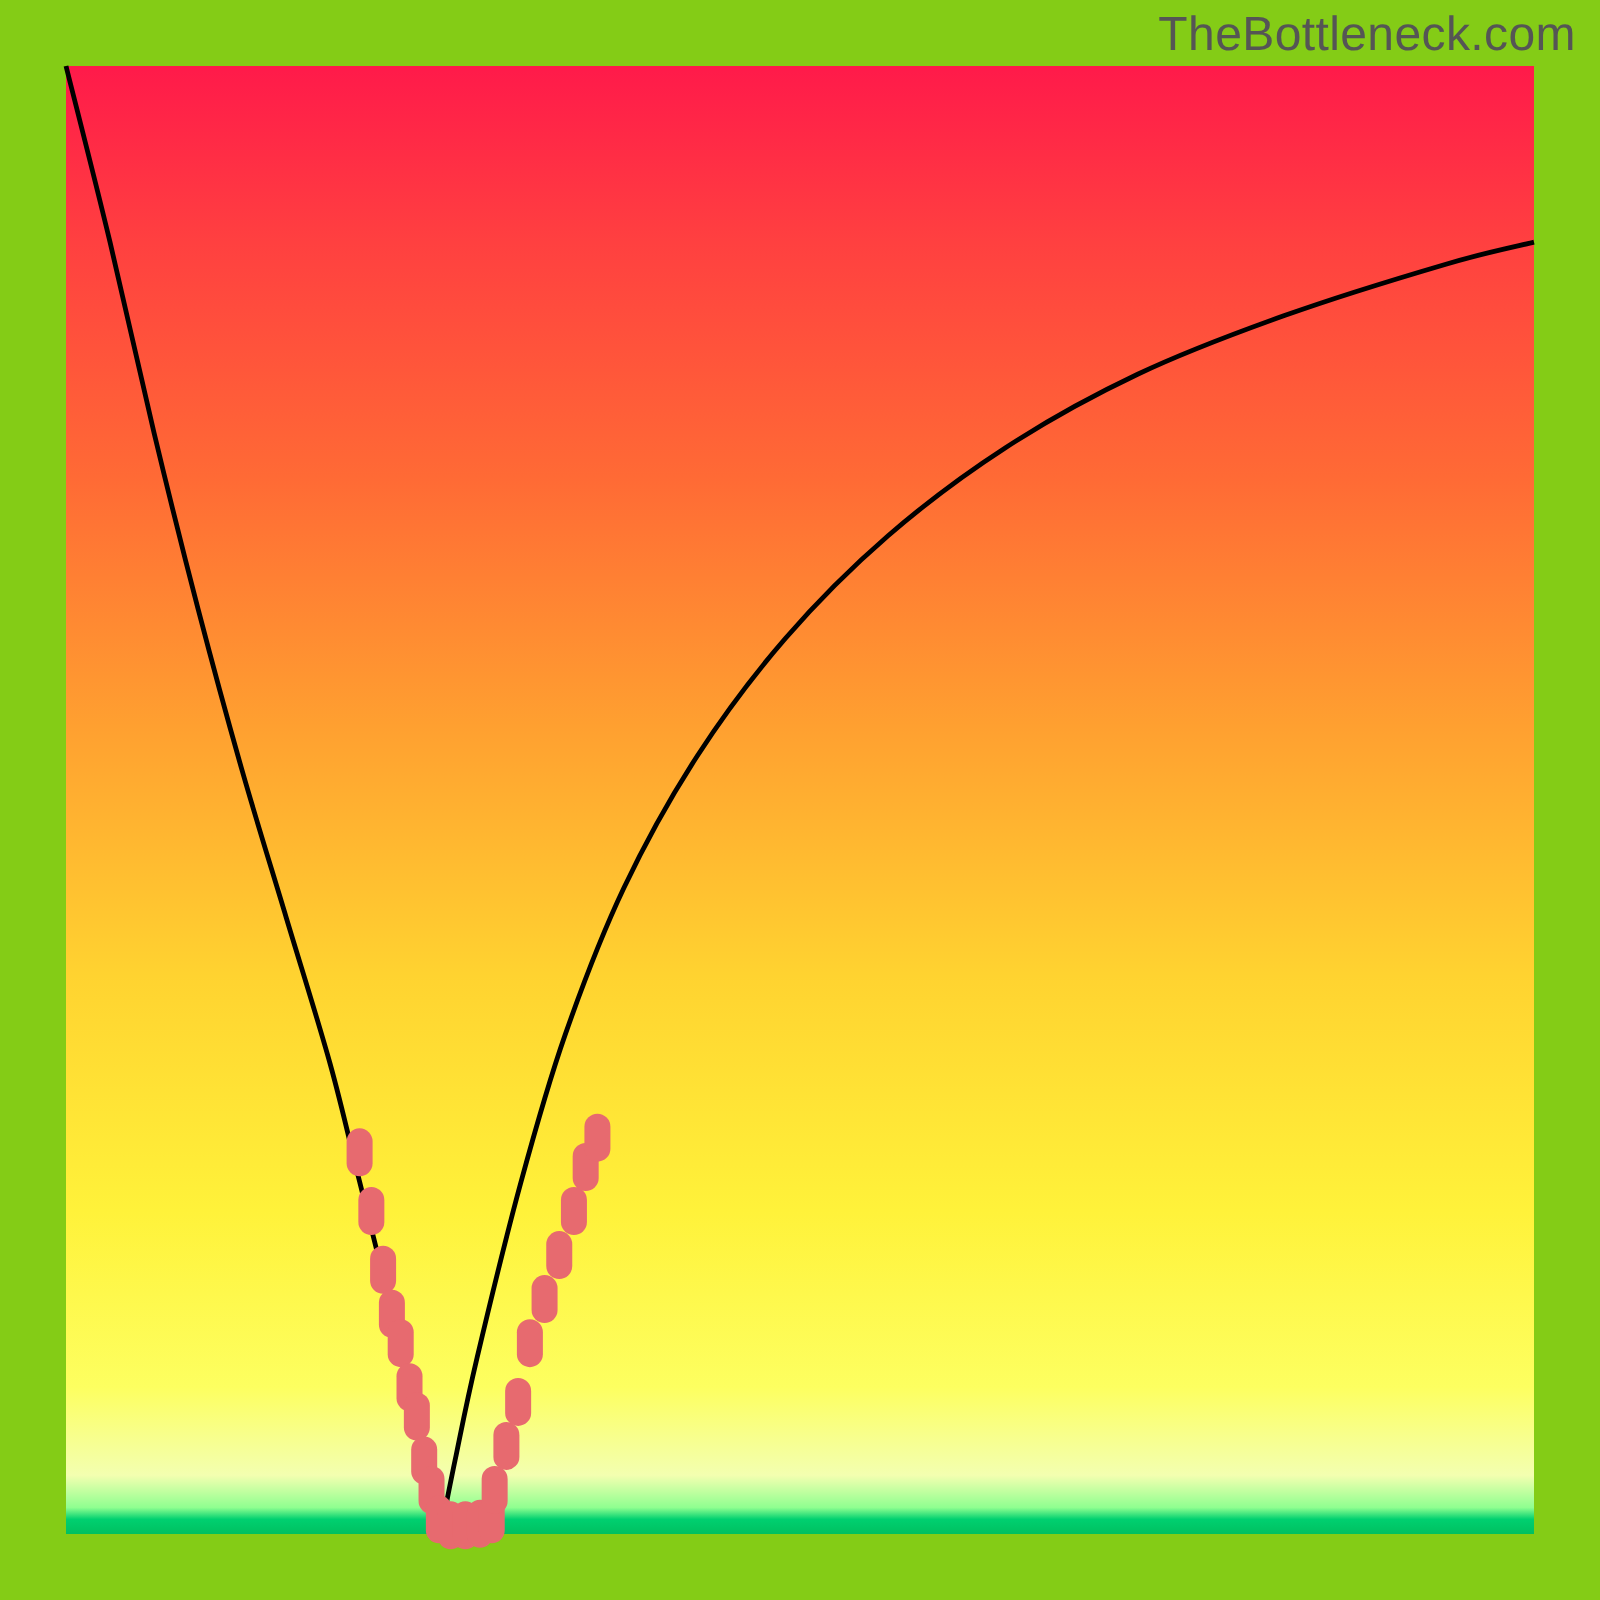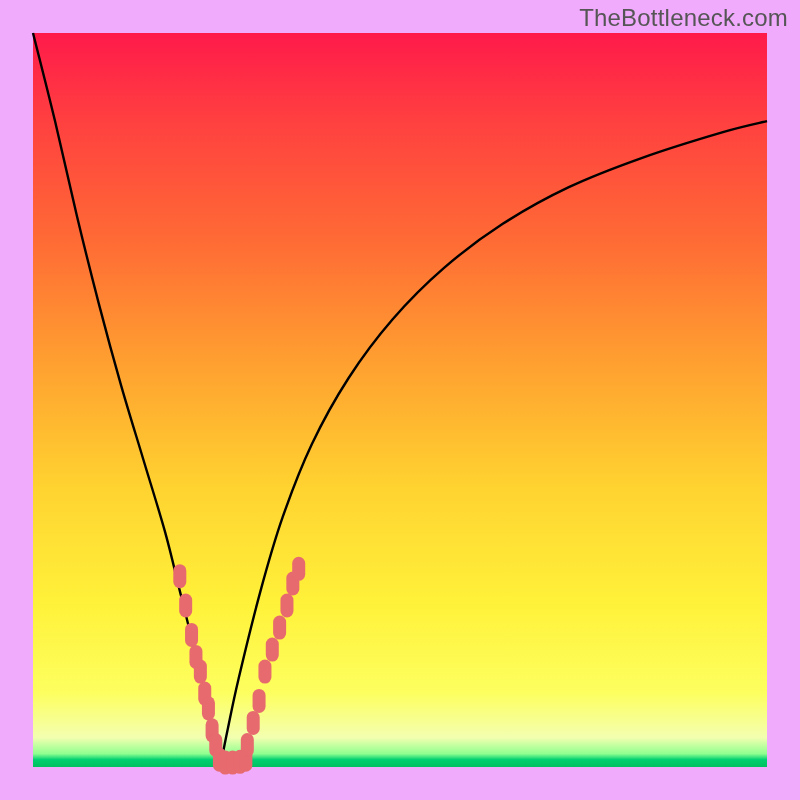--- a/index.html
+++ b/index.html
@@ -8,21 +8,21 @@
     width: 800px;
     height: 800px;
     overflow: hidden;
     background: #000;
     font-family: Arial, Helvetica, sans-serif;
   }
   .stage {
     position: relative;
     width: 800px;
     height: 800px;
-    background: #f0abfc;
+    background: #84cc16;
     text-align: center;
   }
   .plot-area {
     position: absolute;
     left: 33px;
     top: 33px;
     width: 734px;
     height: 734px;
     
   }

